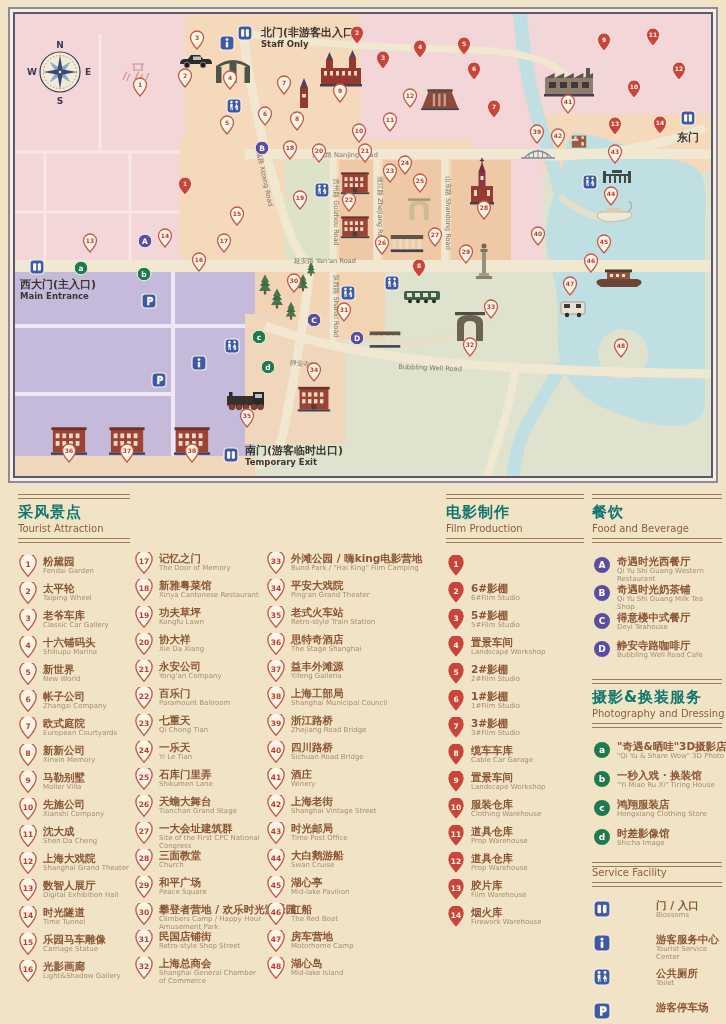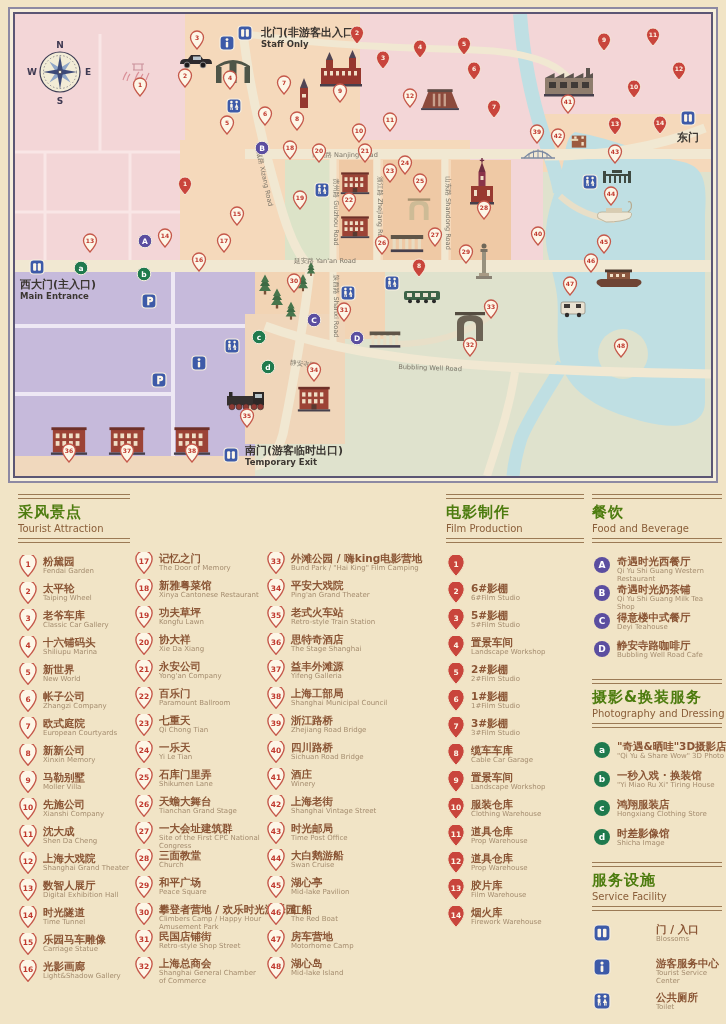--- a/index.html
+++ b/index.html
@@ -27,21 +27,21 @@
   
   .legend{position:absolute;left:0;top:490px;width:726px;height:534px;}
   .lg-col{position:absolute;top:4px;}
   .col-a1{left:18px;width:112px;}
   .col-a2{left:134px;width:130px;}
   .col-a3{left:266px;width:176px;}
   .col-f {left:446px;width:138px;}
   .col-r {left:592px;width:130px;}
   .sec-head{margin-bottom:12px;}
   .rule{height:3px;border-top:1px solid #9b7a55;border-bottom:1px solid #9b7a55;}
-  .sec-zh{font-size:15px;font-weight:bold;color:#4d7c0f;letter-spacing:1px;padding:4px 0 1px 0;}
+  .sec-zh{font-size:15px;font-weight:bold;color:#0f766e;letter-spacing:1px;padding:4px 0 1px 0;}
   .sec-en{font-size:10px;color:#8a5e39;padding-bottom:4px;white-space:nowrap;}
   .lg-items{margin-top:0;}
   .lg-item{display:flex;gap:5px;align-items:flex-start;}
   .h27{height:27px;} .h28{height:28px;} .h29{height:29px;} .h34{height:34px;gap:44px;}
   .lg-ico{flex:0 0 20px;}
   .lg-zh{font-size:10.5px;font-weight:bold;color:#8a5535;line-height:1.15;white-space:nowrap;}
   .lg-en{font-size:7px;color:#a58d6f;line-height:1.15;max-width:170px;}
 </style>
 </head>
 <body>
@@ -1447,21 +1447,20 @@
           </svg>
           <div>
             <div class="lg-zh">时差影像馆</div>
             <div class="lg-en">Shicha Image</div>
           </div>
         </div>
       </div>
       <div style="height:6px"></div>
       <div class="sec-head">
         <div class="rule"></div>
-        <div class="sec-zh">服务设施</div>
         <div class="sec-en">Service Facility</div>
         <div class="rule"></div>
       </div>
       <div class="lg-items">
         <div class="lg-item h34">
           <svg class="lg-ico" width="20" height="22" viewBox="0 0 20 22">
             <rect x="2" y="2" width="16" height="16" rx="4" fill="#3d5aa8" stroke="#f7efe0" stroke-width="1.2"></rect>
             <use href="#fi-entrance" transform="translate(10,10) scale(1.15)"></use>
           </svg>
           <div>

